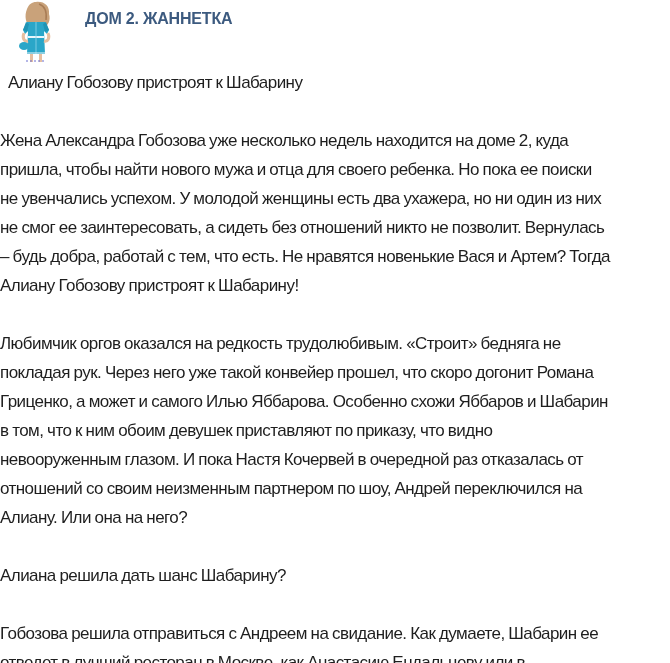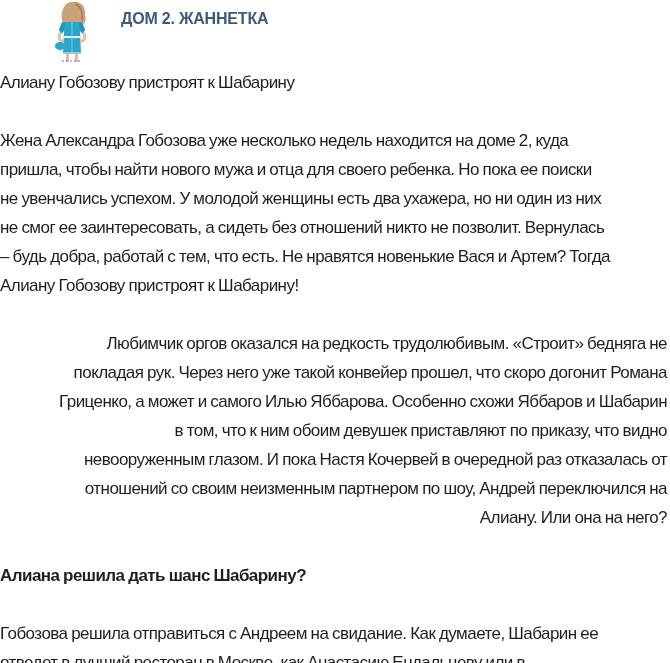--- a/index.html
+++ b/index.html
@@ -14,21 +14,20 @@
     position: relative;
     font-family: "Liberation Sans", sans-serif;
     color: #1e1e1e;
   }
   .header {
     position: absolute;
     left: 0;
     top: 0;
     width: 546px;
     height: 66px;
-    margin-left: 36px;
   }
   .logo {
     position: absolute;
     left: 14px;
     top: 0;
     width: 44px;
     height: 64px;
   }
   .group-name {
     position: absolute;
@@ -50,21 +49,21 @@
   .text {
     font-family: "Liberation Sans", sans-serif;
     font-size: 17px;
     line-height: 29px;
     letter-spacing: -0.55px;
     word-spacing: -0.5px;
     transform-origin: left top;
     white-space: pre-line;
     margin: 0;
   }
-  .title { margin: 0 0 29px 0; }
+  .title { margin: 0 0 29px 8px; }
   .para { margin: 0 3px 29px 0; }
   .subheading { margin: 0 0 29px 0; }
 </style>
 </head>
 <body>
 
 <div class="header">
   <div class="logo">
     <svg width="44" height="64" viewBox="0 0 44 64" xmlns="http://www.w3.org/2000/svg">
 
@@ -95,26 +94,26 @@
 </div>
 
 <div class="article">
   <p class="text title" style="display: block;">Алиану Гобозову пристроят к Шабарину</p>
   <p class="text para" style="display: block;">Жена Александра Гобозова уже несколько недель находится на доме 2, куда
 пришла, чтобы найти нового мужа и отца для своего ребенка. Но пока ее поиски
 не увенчались успехом. У молодой женщины есть два ухажера, но ни один из них
 не смог ее заинтересовать, а сидеть без отношений никто не позволит. Вернулась
 – будь добра, работай с тем, что есть. Не нравятся новенькие Вася и Артем? Тогда
 Алиану Гобозову пристроят к Шабарину!</p>
-  <p class="text para" style="display: block; text-align: right;">Любимчик оргов оказался на редкость трудолюбивым. «Строит» бедняга не
+  <p class="text para" style="display: block;">Любимчик оргов оказался на редкость трудолюбивым. «Строит» бедняга не
 покладая рук. Через него уже такой конвейер прошел, что скоро догонит Романа
 Гриценко, а может и самого Илью Яббарова. Особенно схожи Яббаров и Шабарин
 в том, что к ним обоим девушек приставляют по приказу, что видно
 невооруженным глазом. И пока Настя Кочервей в очередной раз отказалась от
 отношений со своим неизменным партнером по шоу, Андрей переключился на
 Алиану. Или она на него?</p>
-  <p class="text subheading" style="display: block; font-weight: bold;">Алиана решила дать шанс Шабарину?</p>
+  <p class="text subheading" style="display: block;">Алиана решила дать шанс Шабарину?</p>
   <p class="text para" style="display: block;">Гобозова решила отправиться с Андреем на свидание. Как думаете, Шабарин ее
 отведет в лучший ресторан в Москве, как Анастасию Ендальцеву или в
 ближайшее кафе, как Кочервей? С чего вдруг Алиана решила дать шанс Андрею?
 Неужели поверила в сказки о его миллионах и надеется на дорогие подарки?
 Может она не зря предлагала не так давно отправиться с ней в ЗАГС?</p>
 </div>
 
 </body></html>

